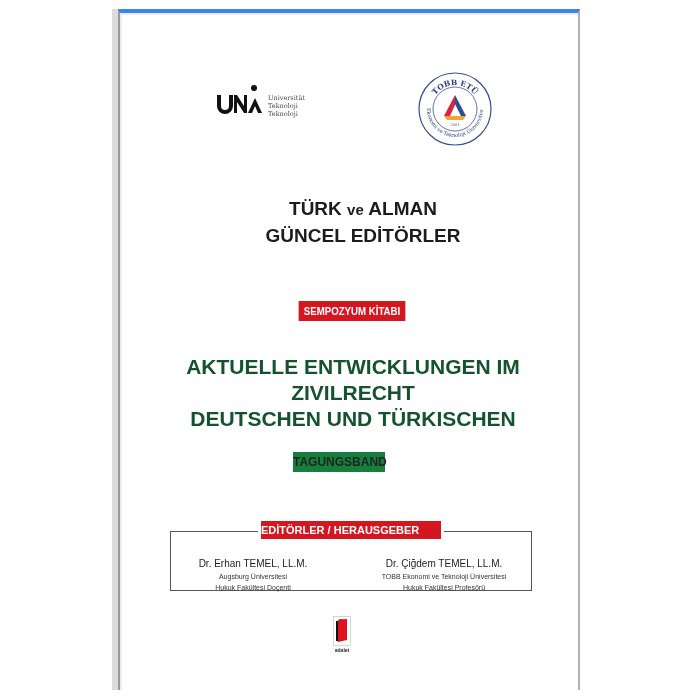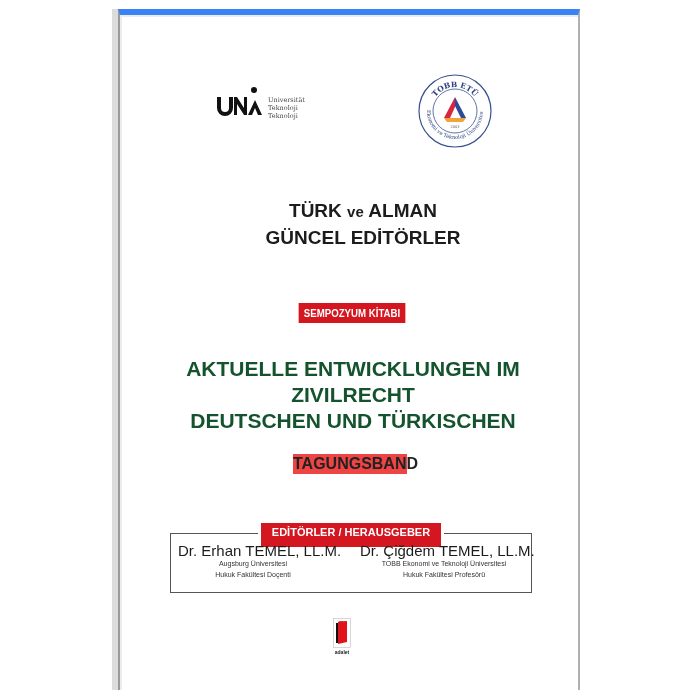--- a/index.html
+++ b/index.html
@@ -7,21 +7,21 @@
   body { position: relative; font-family: "DejaVu Sans", "Liberation Sans", sans-serif; color: #1a1a1a; }
 
   .spine {
     position: absolute; left: 112px; top: 9px; width: 6px; height: 681px;
     background: #dcdcdc;
   }
   .cover {
     position: absolute; left: 118px; top: 9px; width: 462px; height: 681px;
     background: #ffffff;
     border-left: 2px solid #9a9a9a;
-    border-top: 6px solid #3b82f6;
+    border-top: 4px solid #3b82f6;
     border-right: 2px solid #b0b0b0;
     box-shadow: inset 2px 2px 0 #ececec;
   }
 
   
   .uni-logo { position: absolute; left: 97px; top: 80px; display: flex; align-items: center; }
   .uni-mark { position: relative; font-family: "DejaVu Sans", sans-serif; font-weight: 900; font-size: 24px; letter-spacing: -2px; color: #111; line-height: 1; }
   .uni-dot { position: absolute; left: 34px; top: -8px; width: 6px; height: 6px; border-radius: 50%; background: #111; }
   .uni-text { margin-left: 5px; font-family: "DejaVu Serif", serif; font-size: 6.5px; line-height: 8px; color: #444; }
 
@@ -43,40 +43,40 @@
     transform: scaleX(0.92);
   }
 
   .de-title {
     position: absolute; left: 8px; right: 0; top: 341px; text-align: center;
     font-family: "Liberation Sans", sans-serif; font-weight: 700; font-size: 21px; line-height: 26px;
     color: #14532d;
   }
 
   .badge-yellow {
-    position: absolute; left: 173px; top: 439px; width: 114px; height: 20px;
-    background: #ef4444; color: #222; text-align: center;
-    font-family: "Liberation Sans", sans-serif; font-weight: 700; font-size: 16px; line-height: 20px;
+    position: absolute; left: 173px; top: 439px; width: 92px; height: 20px;
+    background: #15803d; color: #222; text-align: center;
+    font-family: "Liberation Sans", sans-serif; font-weight: 700; font-size: 12px; line-height: 20px;
   }
 
   
   .editors-box {
     position: absolute; left: 50px; top: 518px; width: 362px; height: 60px;
     border: 1.5px solid #555;
   }
   .editors-label {
-    position: absolute; left: 141px; top: 508px; width: 180px; height: 24px;
-    background: #d3161f; color: #fff; text-align: center;
+    position: absolute; left: 141px; top: 508px; width: 180px; height: 18px;
+    background: #d3161f; color: #fff; 
     font-family: "Liberation Sans", sans-serif; font-weight: 700; font-size: 11px; line-height: 18px;
     box-shadow: 0 0 0 3px #fff;
   }
   .editor { position: absolute; top: 528px; text-align: center; }
   .editor.left { left: 58px; width: 150px; }
   .editor.right { left: 240px; width: 168px; }
-  .editor .name { font-family: "Liberation Sans", sans-serif; font-size: 15px; line-height: 15px; color: #1c1c1c; white-space: nowrap; }
+  .editor .name { font-family: "Liberation Sans", sans-serif; font-size: 10px; line-height: 15px; color: #1c1c1c; white-space: nowrap; margin-top: 15px; }
   .editor .aff { font-family: "Liberation Sans", sans-serif; font-size: 7px; line-height: 11px; color: #333; white-space: nowrap; }
 
   
   .publisher { position: absolute; left: 213px; top: 603px; width: 18px; height: 36px; }
   .publisher-text { position: absolute; left: 212px; top: 634px; width: 20px; text-align: center; font-family: "Liberation Sans", sans-serif; font-size: 5px; font-weight: 700; color: #222; }
 </style>
 </head>
 <body>
 
 <div class="spine"></div>

